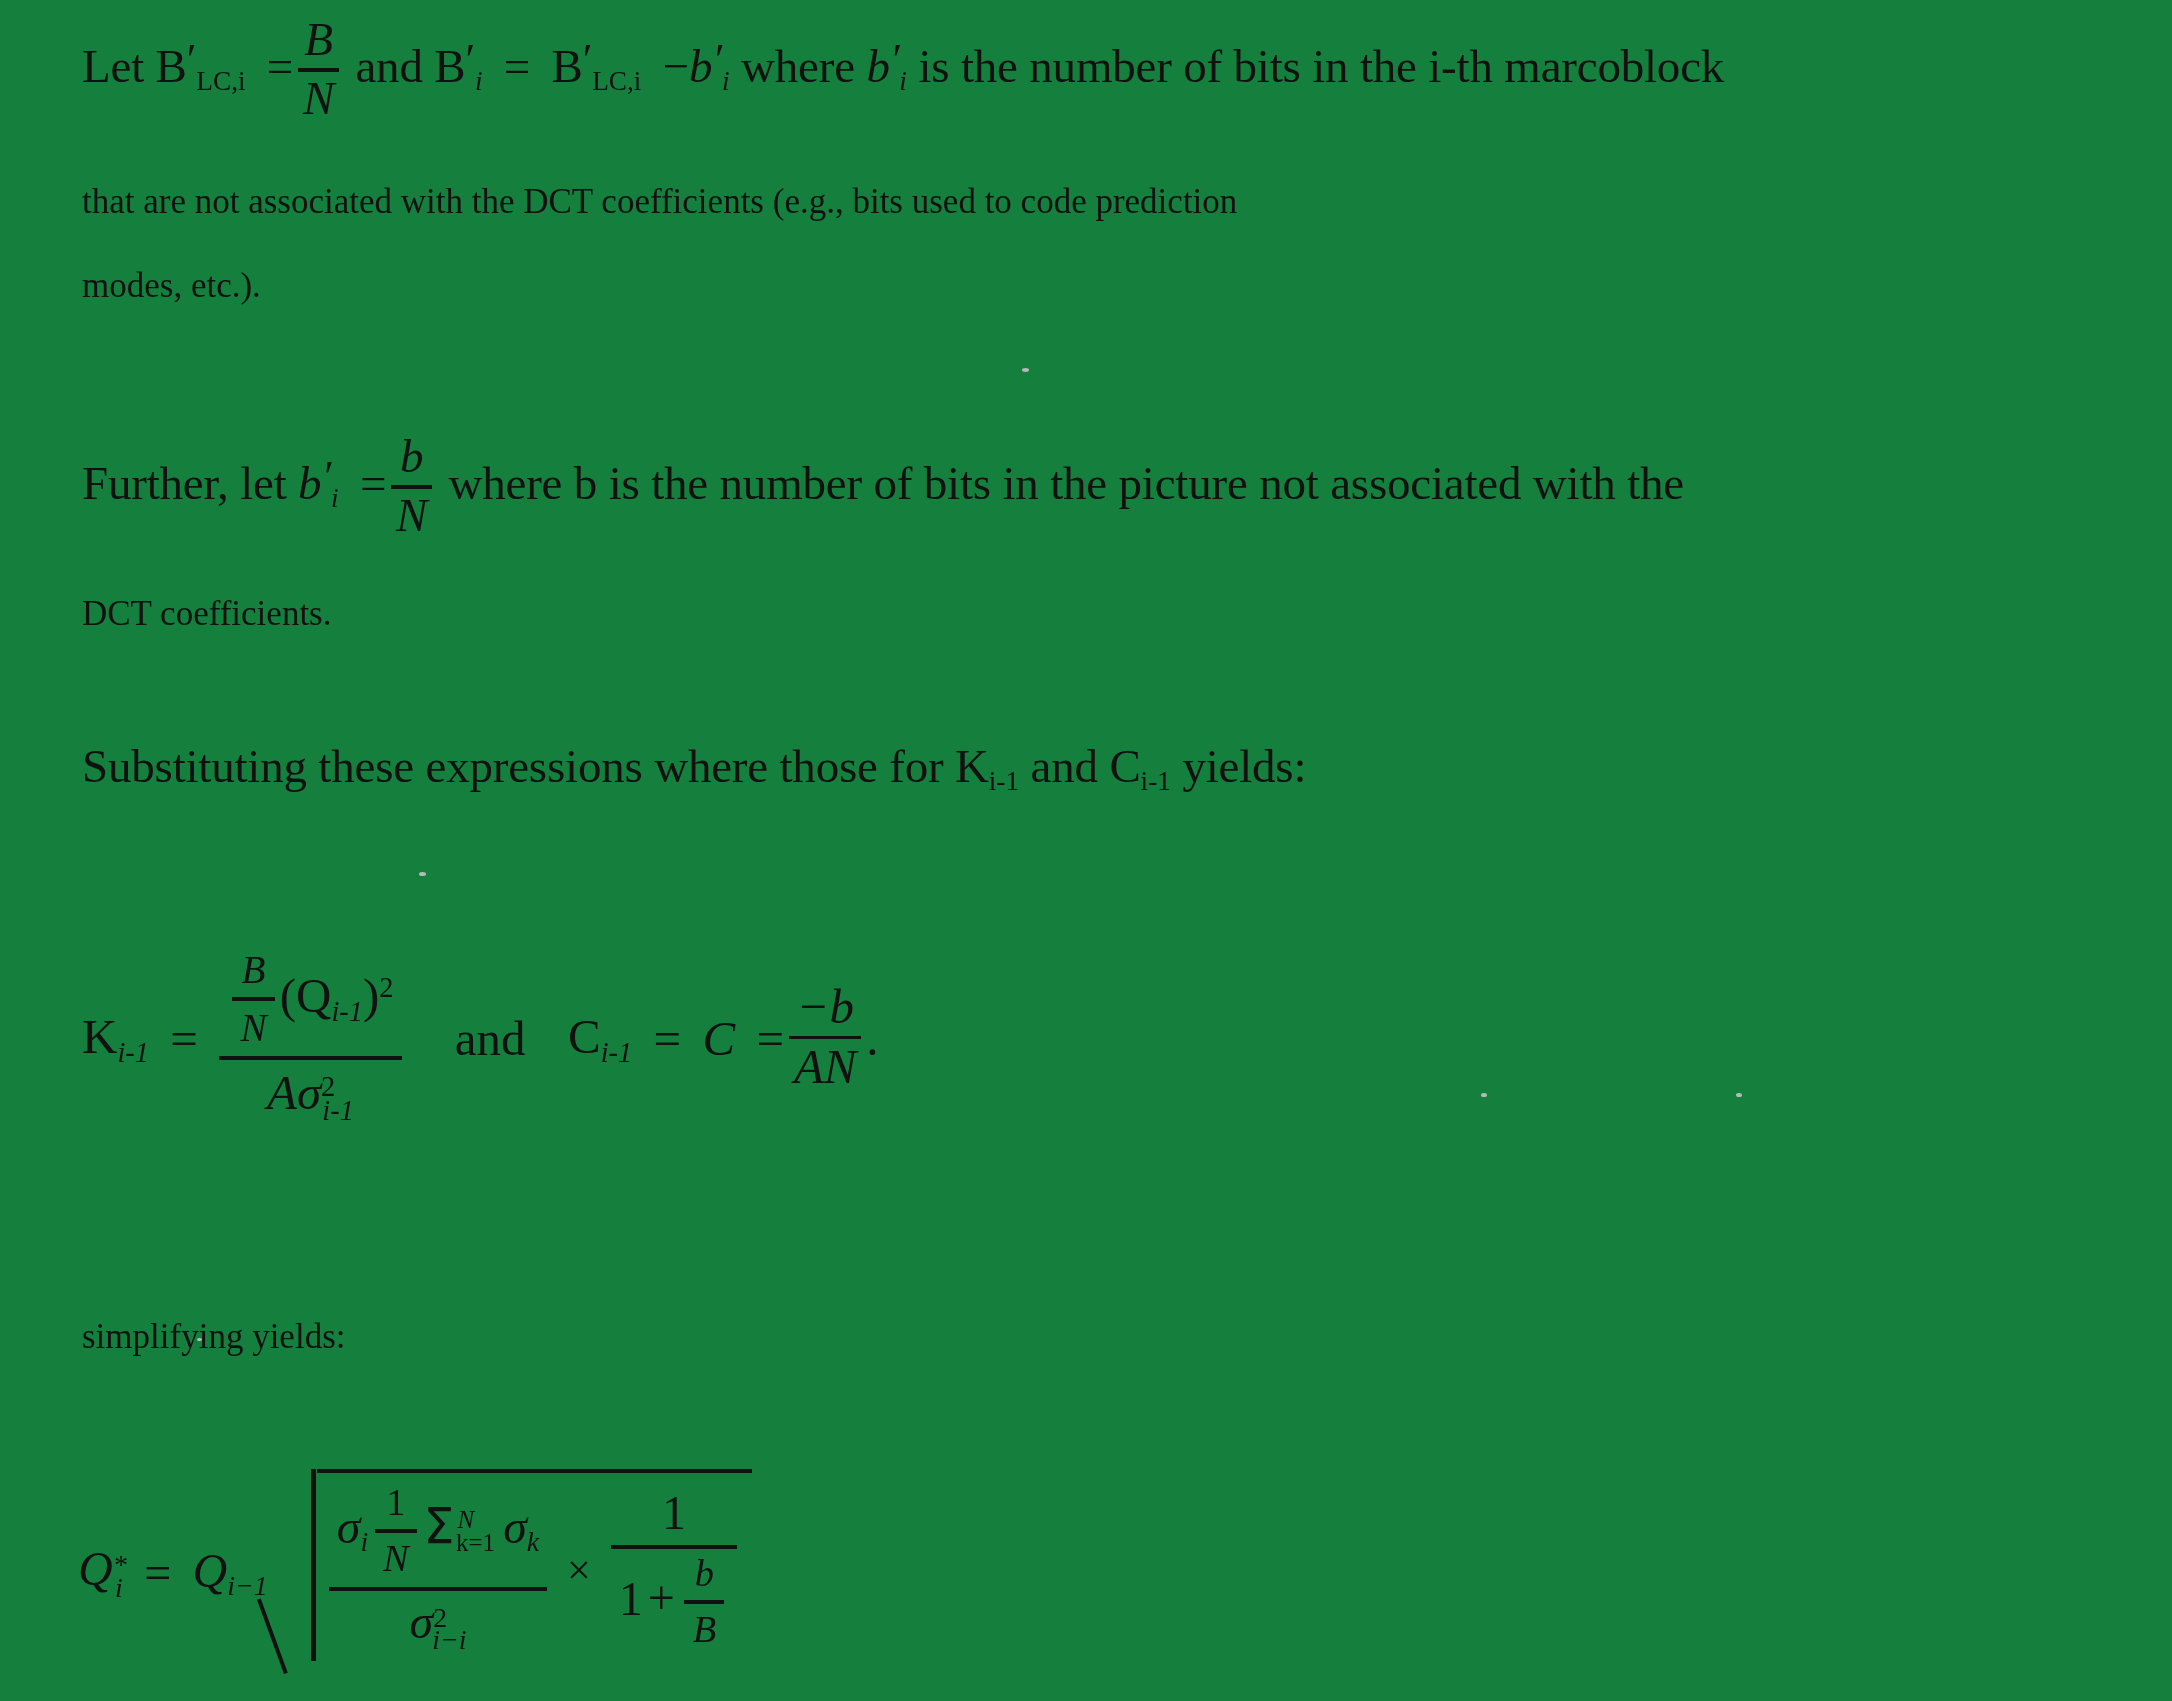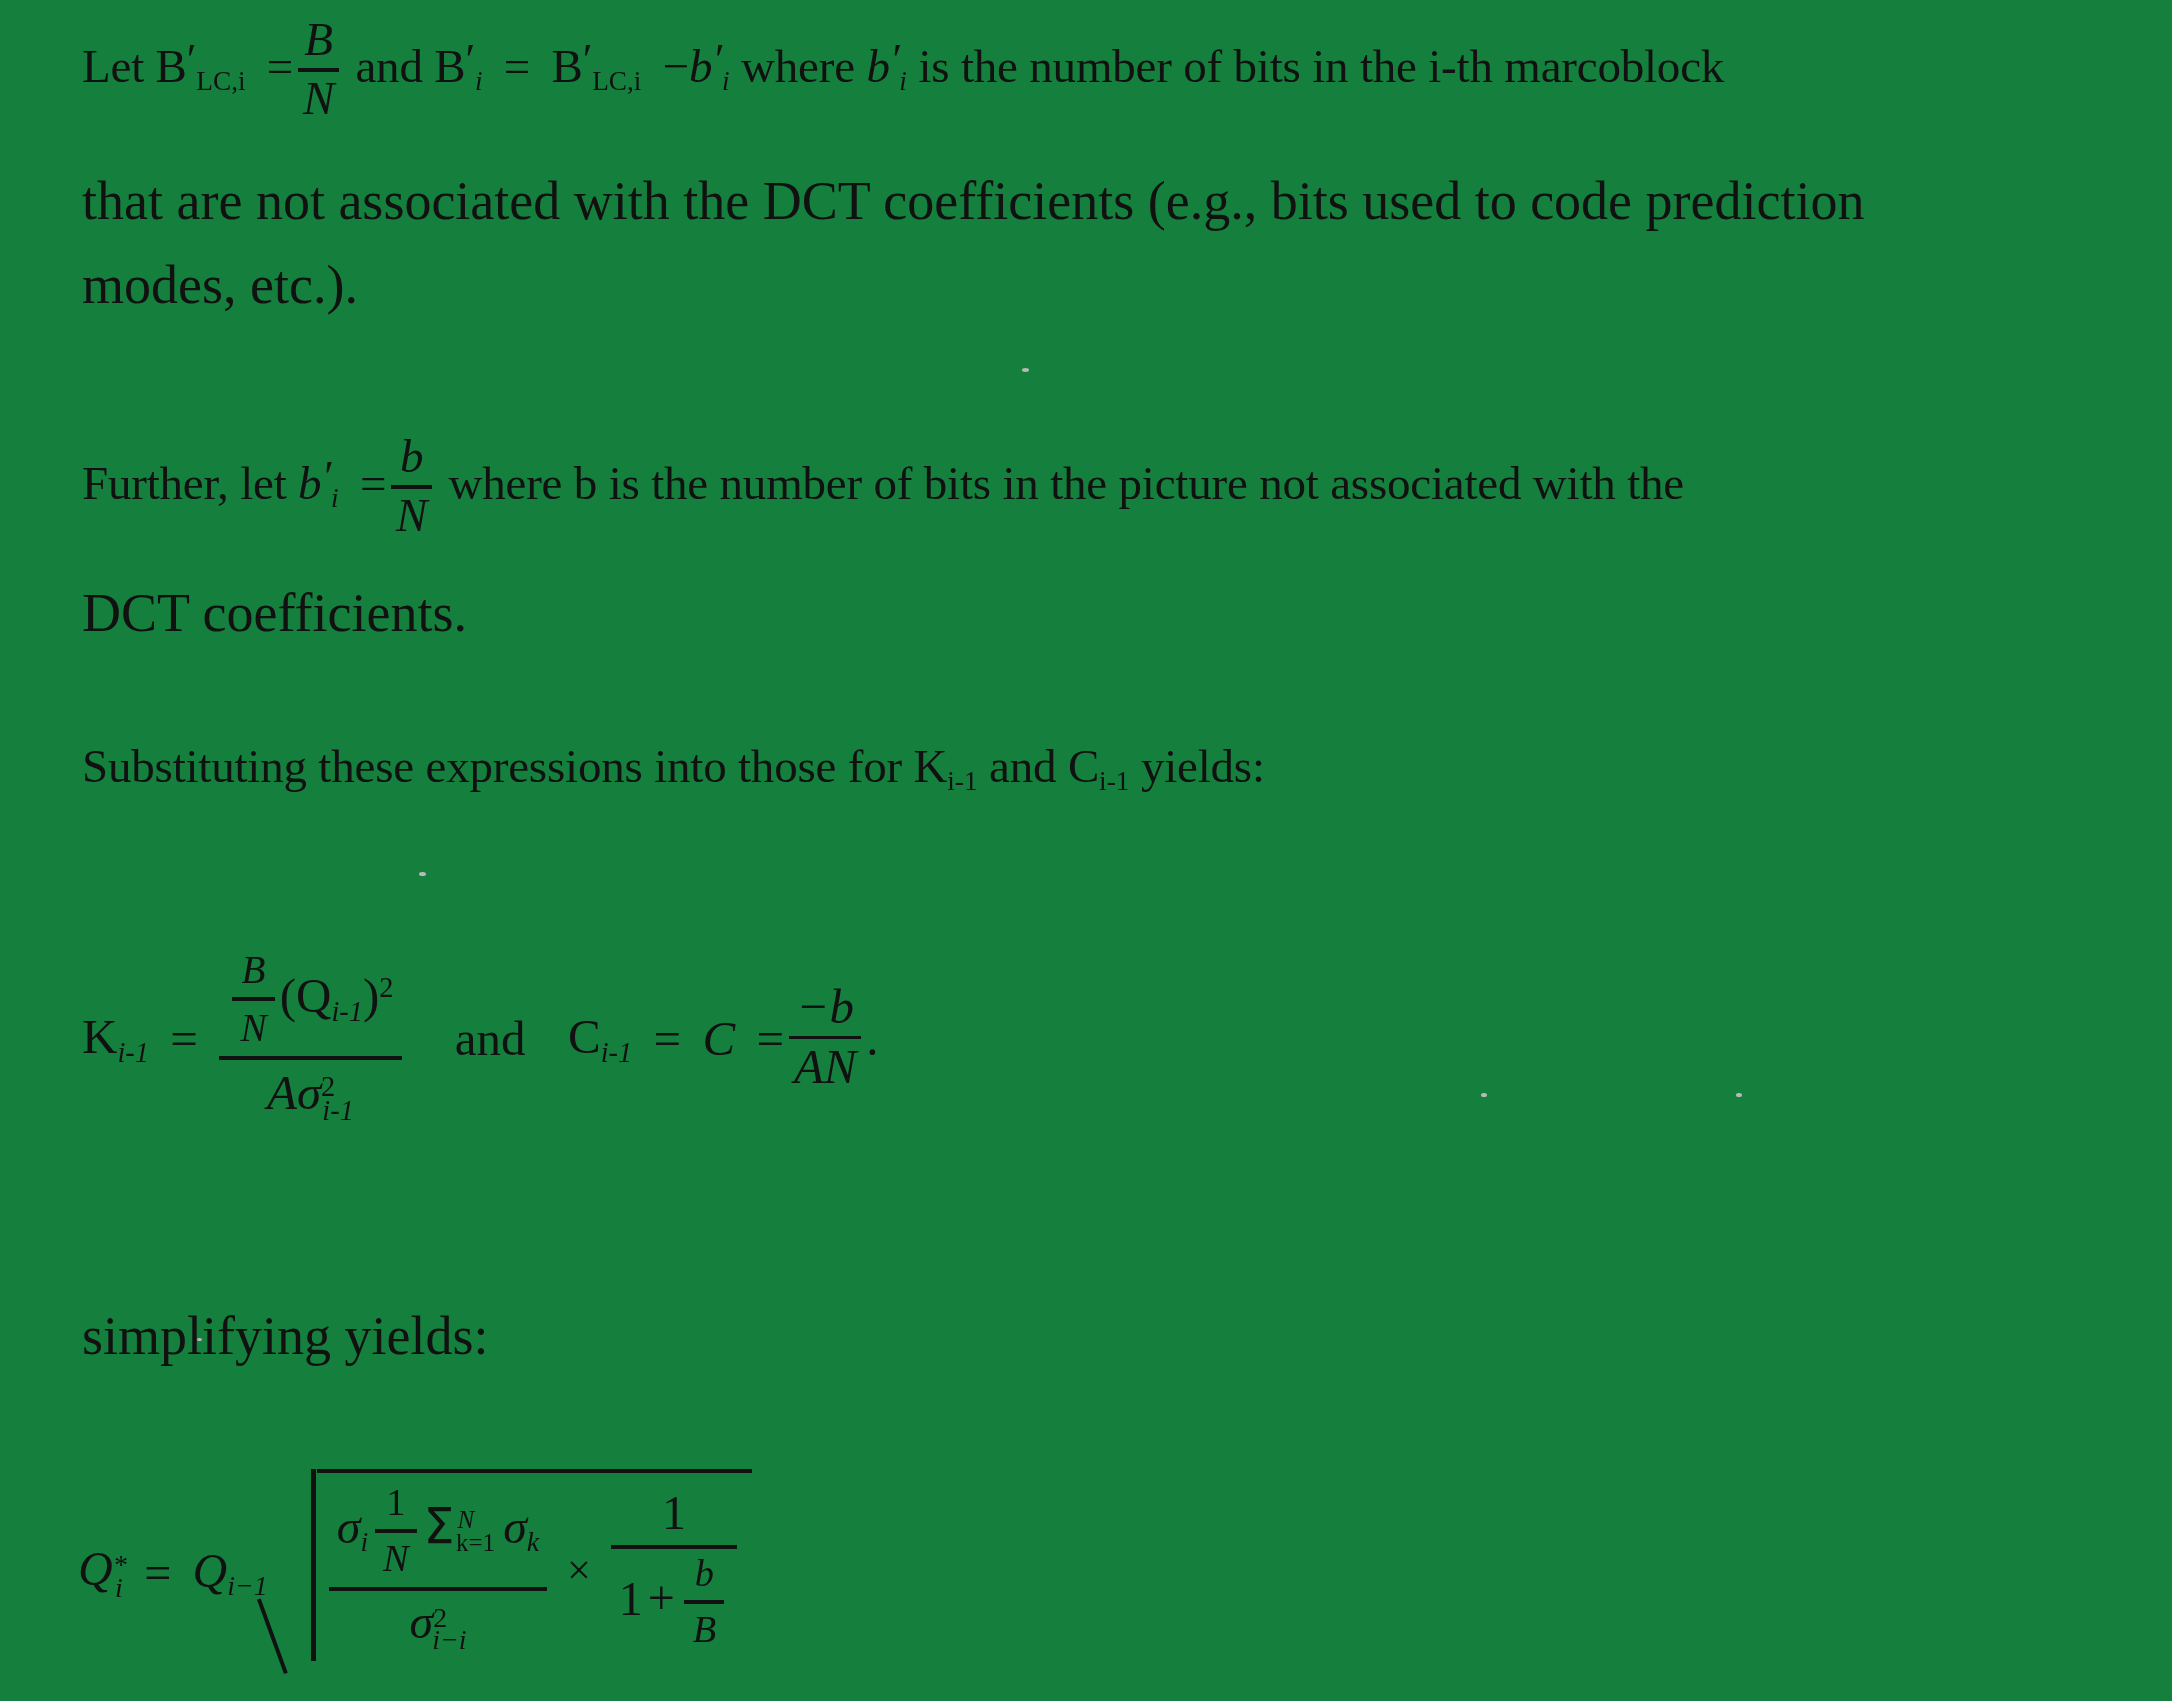--- a/index.html
+++ b/index.html
@@ -36,21 +36,21 @@
     position: absolute;
     font-size: 47px;
     line-height: 1.0;
     letter-spacing: -0.2px;
     white-space: nowrap;
     color: #111111;
   }
 
   .para {
     position: absolute;
-    font-size: 54px;
+    font-size: 35px;
     line-height: 79px;
     color: #111111;
   }
 
   
   .mathit {
     font-family: "Liberation Serif", "DejaVu Serif", serif;
     font-style: italic;
   }
   .mathup {
@@ -228,21 +228,21 @@
         <span class="bar"></span>
         <span class="den mathit">N</span>
       </span><span> where b is the number of bits in the picture not associated with the</span>
   </div>
 
   <div class="para" style="left:82px; top:574px;">
     <span>DCT coefficients.</span>
   </div>
 
   <div class="line" style="left:82px; top:743px;">
-    <span>Substituting these expressions into those for K</span><span class="sub">i-1</span><span> and C</span><span class="sub">i-1</span><span> yields:</span>
+    <span>Substituting these expressions where those for K</span><span class="sub">i-1</span><span> and C</span><span class="sub">i-1</span><span> yields:</span>
   </div>
 
   <div class="display-eq" style="left:82px; top:952px;">
 
     <span class="mathup"><span>K</span><span class="subit">i-1</span></span>
     <span class="eq-gap-sm"></span>
     <span>=</span>
     <span class="eq-gap-sm"></span>
 
     <span class="bigfrac">

